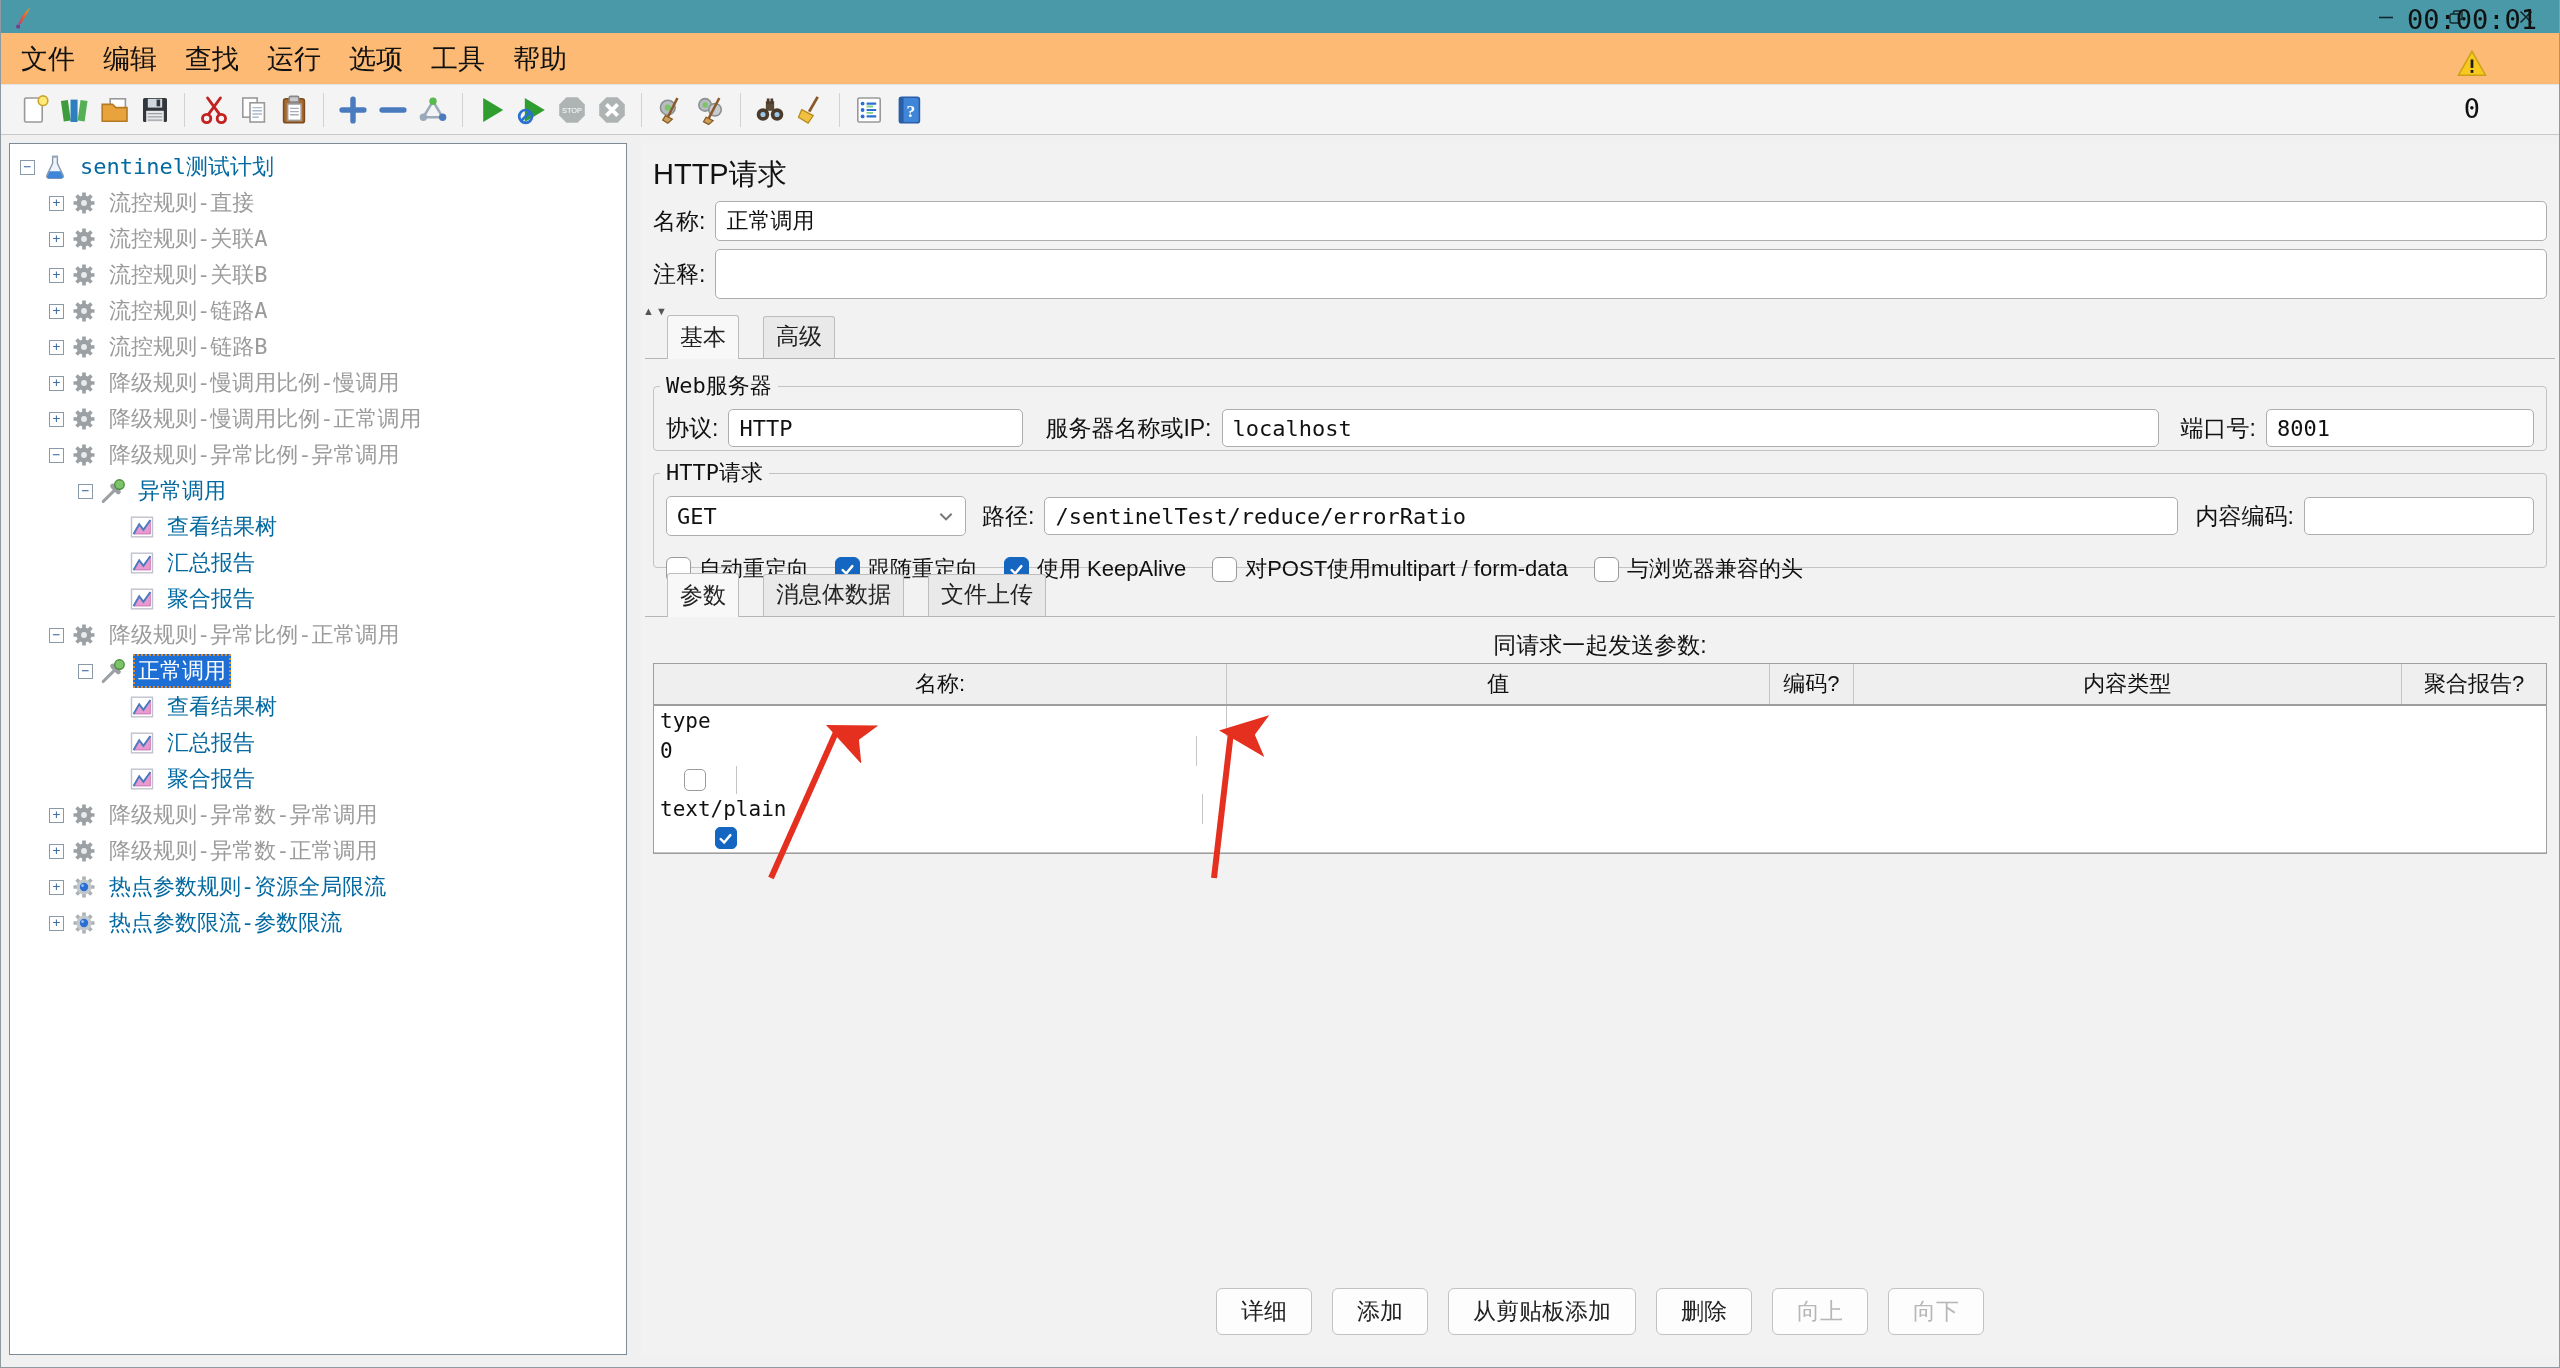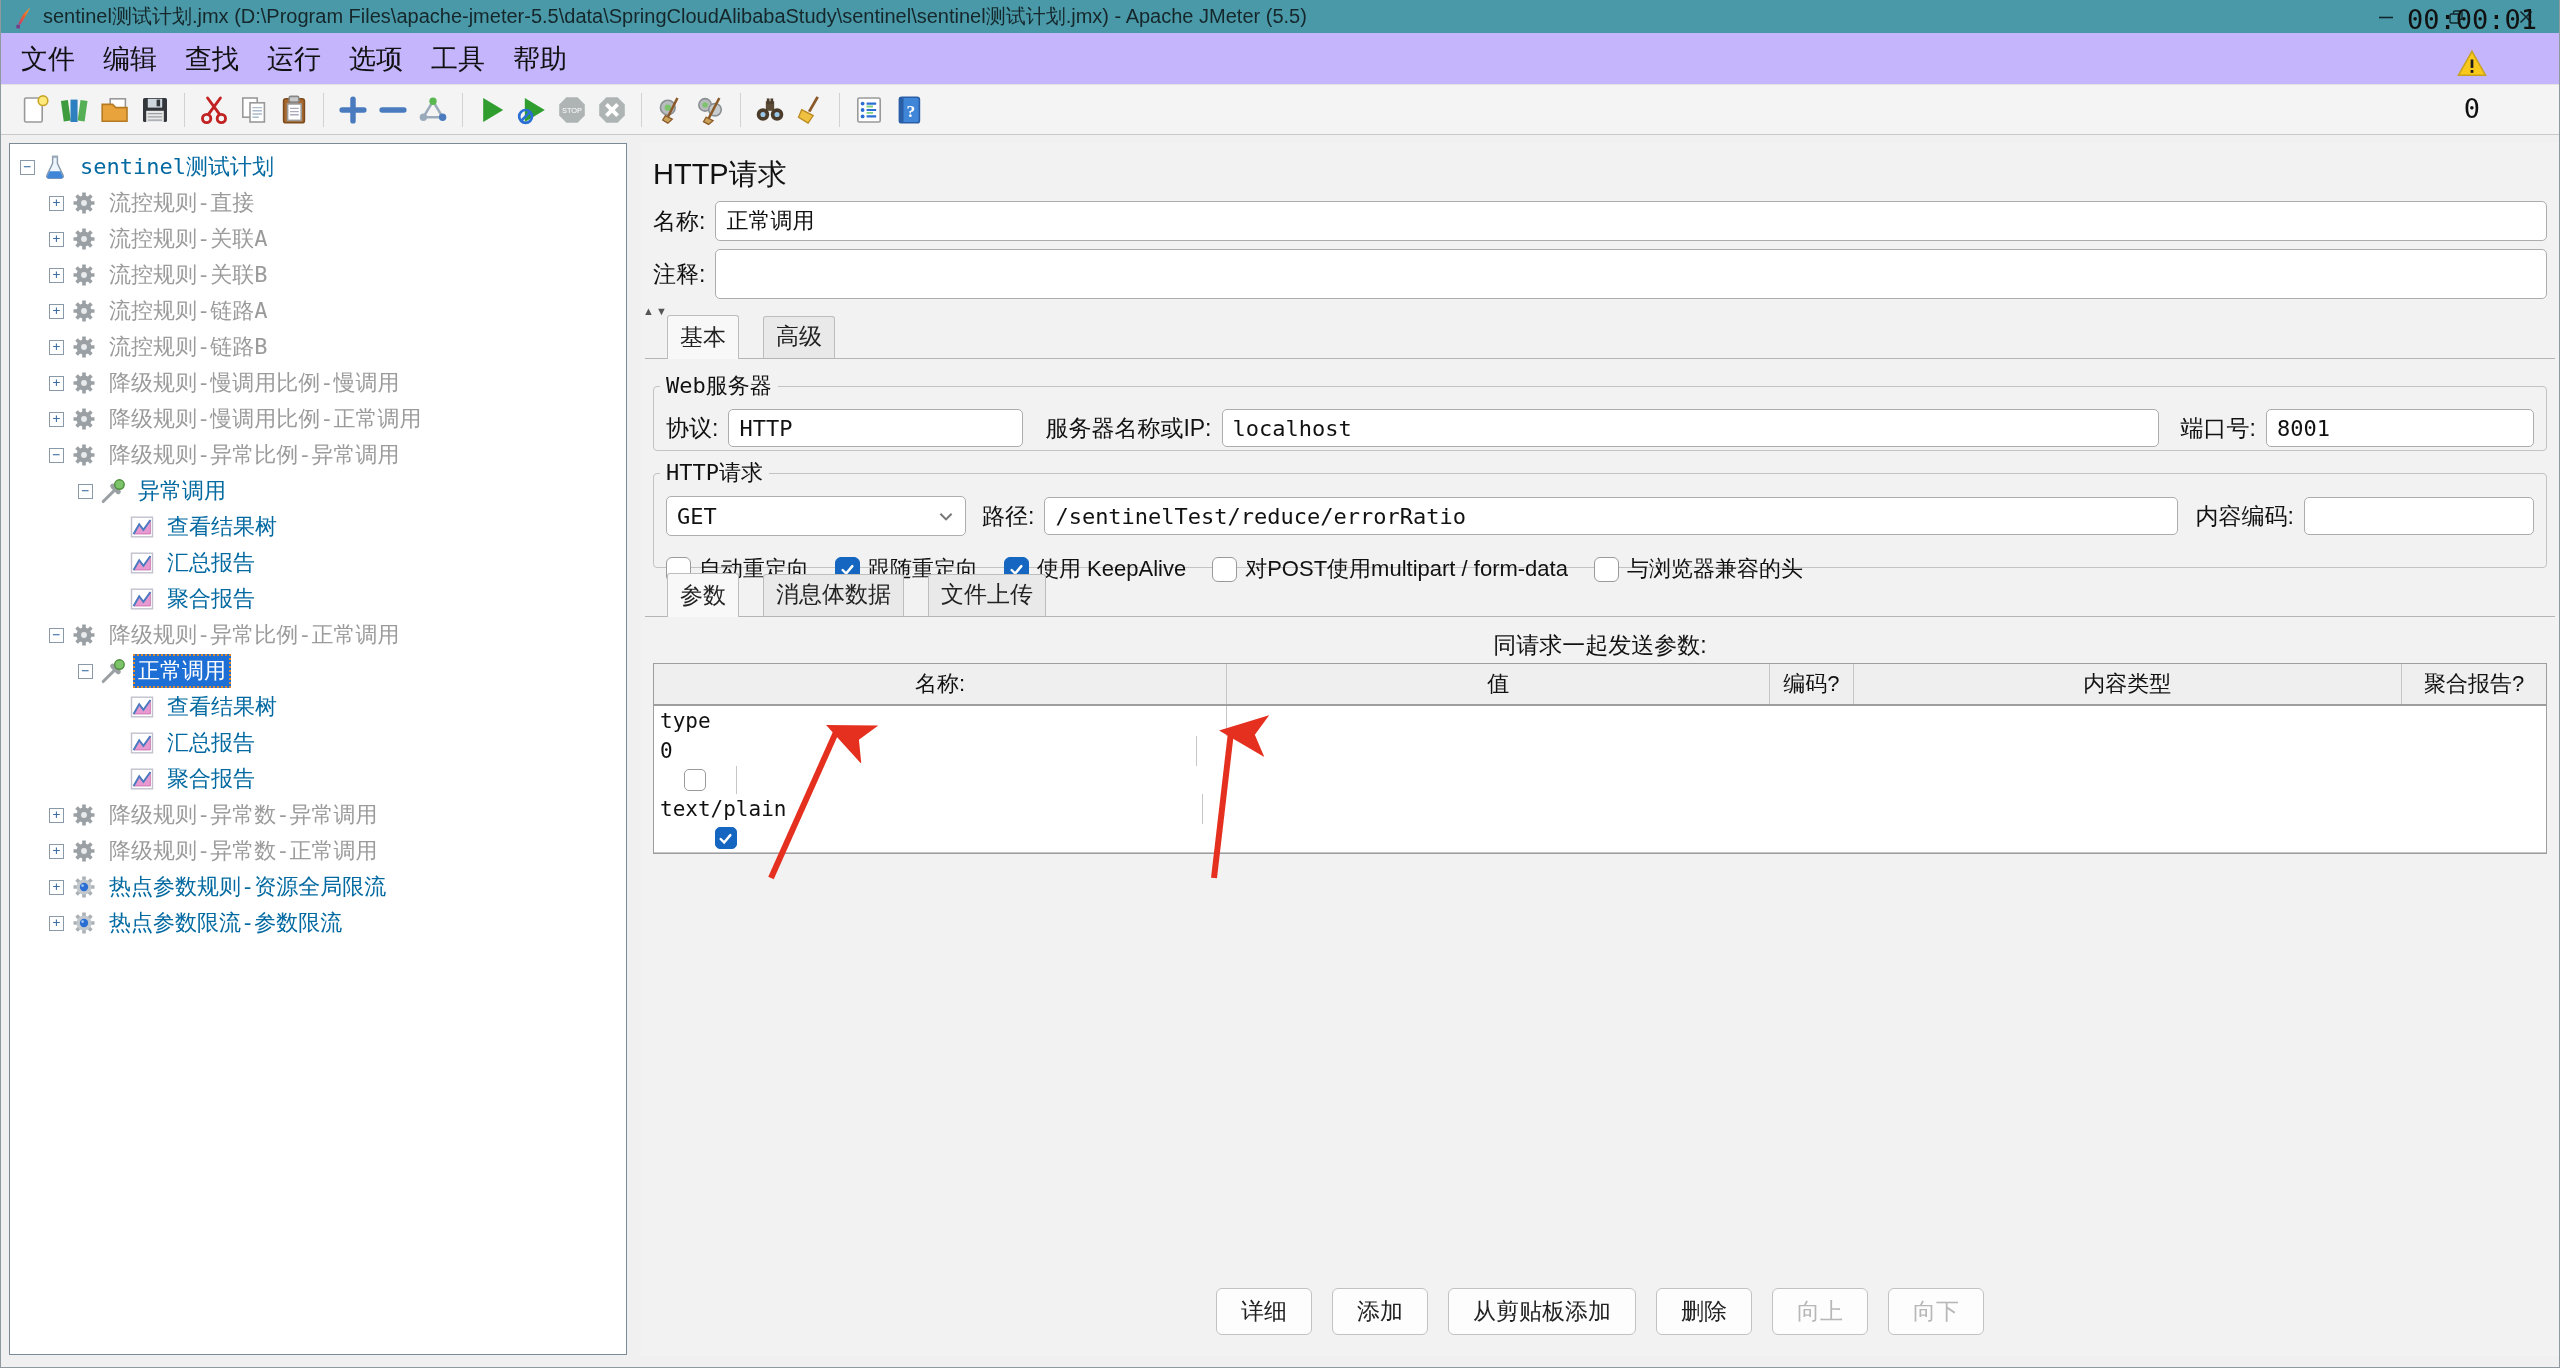--- a/index.html
+++ b/index.html
@@ -11,21 +11,21 @@
   
   .titlebar { position:absolute; left:0; top:0; width:2560px; height:33px; background:#4a99a8;
               display:flex; align-items:center; color:#10282d; }
   .titlebar .app-icon { width:24px; height:24px; margin:0 8px 0 10px; }
   .titlebar .title-text { font-size:20px; color:#15272b; white-space:nowrap; overflow:hidden; }
   .win-controls { margin-left:auto; display:flex; height:100%; }
   .win-btn { width:70px; height:100%; display:flex; align-items:center; justify-content:center; }
   .win-btn svg { width:18px; height:18px; }
 
   
-  .menubar { position:absolute; left:0; top:33px; width:2560px; height:52px; background:#c4b5fd;
+  .menubar { position:absolute; left:0; top:33px; width:2560px; height:52px; background:#fdba74;
              display:flex; align-items:center; padding-left:6px; border-bottom:1px solid #e3e3e3; }
   .menu-item { font-size:27px; color:#111; padding:4px 14px; }
 
   
   .toolbar { position:absolute; left:0; top:85px; width:2560px; height:50px; background:#f4f4f4;
              display:flex; align-items:center; padding:0 14px; border-bottom:1px solid #c9c9c9; }
   .tb-btn { width:40px; height:40px; display:flex; align-items:center; justify-content:center; border-radius:4px; }
   .tb-btn svg { width:32px; height:32px; }
   .tb-sep { width:1px; height:34px; background:#d2d2d2; margin:0 9px; }
   .tb-status { margin-left:auto; display:flex; align-items:center; gap:14px; padding-right:10px;flex-direction:column; }
@@ -122,21 +122,20 @@
           <linearGradient id="fg" x1="0" y1="1" x2="1" y2="0">
         <stop offset="0" stop-color="#c43a7a"></stop>
             <stop offset=".5" stop-color="#e8652a"></stop>
             <stop offset="1" stop-color="#f0a030"></stop>
       </linearGradient>
         </defs>
       <path d="M6 16 C8 10 12 5 16 2 C13 8 10 13 8 16 Z" fill="url(#fg)"></path>
       <rect x="4.5" y="16.5" width="3" height="3" fill="#7a3a8a"></rect>
     </svg>
   </span>
-  <span class="title-text">sentinel测试计划.jmx (D:\Program Files\apache-jmeter-5.5\data\SpringCloudAlibabaStudy\sentinel\sentinel测试计划.jmx) - Apache JMeter (5.5)</span>
   <div class="win-controls">
     <div class="win-btn">
       <svg viewBox="0 0 18 18">
           <path d="M2 9.5 H16" stroke="#10282d" stroke-width="1.6"></path>
         </svg>
     </div>
     <div class="win-btn">
       <svg viewBox="0 0 18 18" fill="none" stroke="#10282d" stroke-width="1.4">
         <rect x="3" y="6" width="9" height="9" rx="1.5"></rect>
           <path d="M6.5 6 V4.5 a1.5 1.5 0 0 1 1.5 -1.5 h5.5 a1.5 1.5 0 0 1 1.5 1.5 v5.5 a1.5 1.5 0 0 1 -1.5 1.5 h-1.5"></path>

